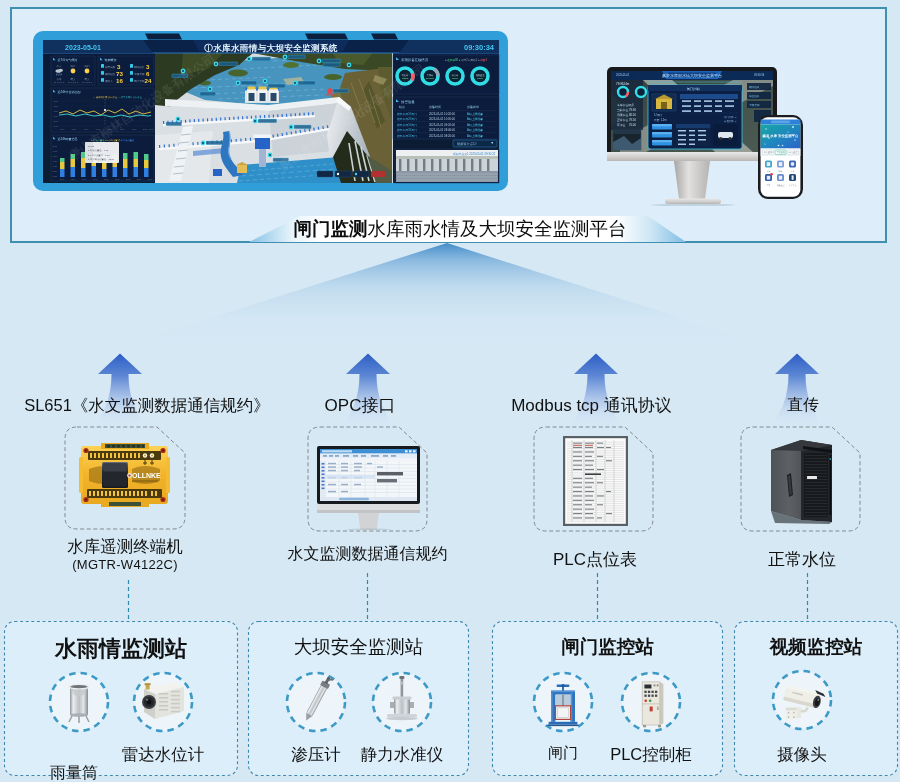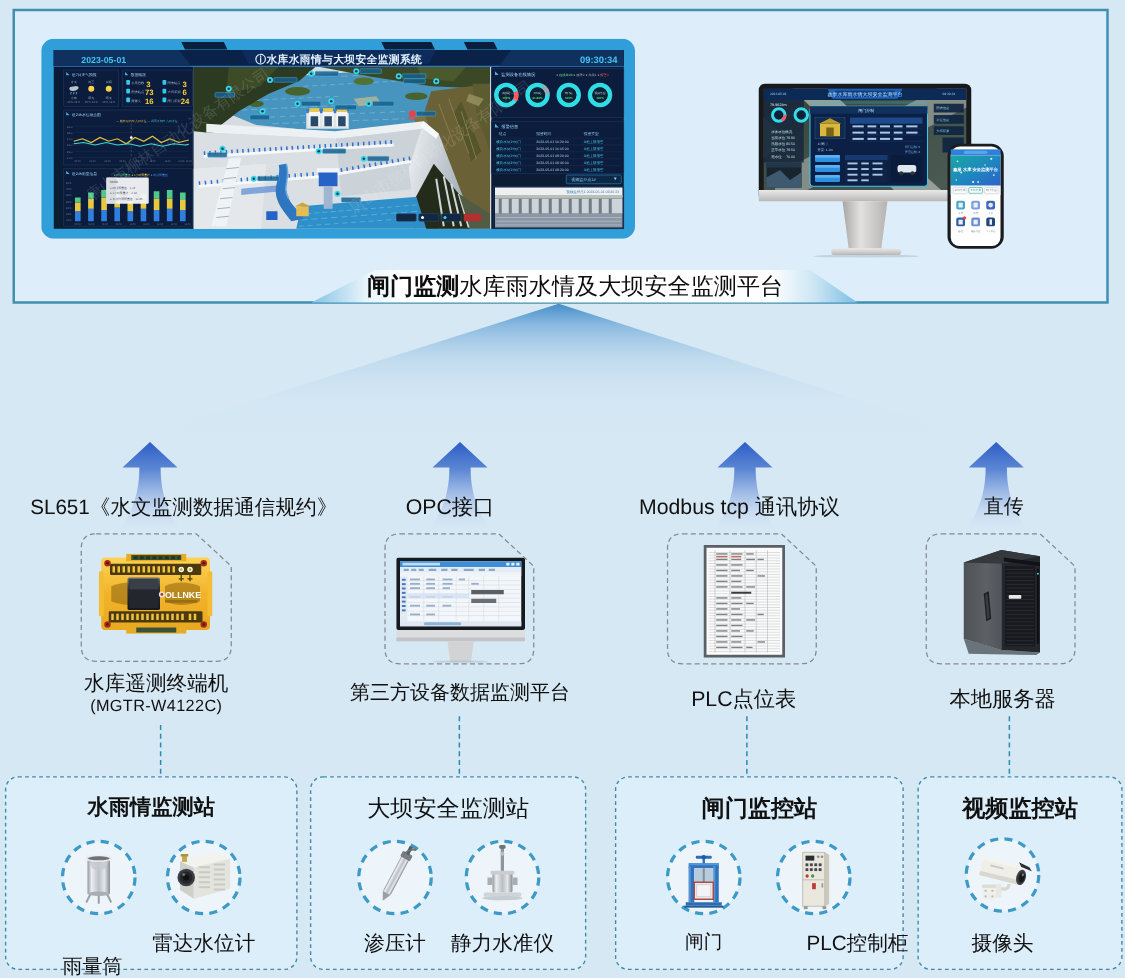--- a/index.html
+++ b/index.html
@@ -1132,23 +1132,23 @@
 <rect x="44" y="39" width="10" height="3" fill="#e8e8e8" rx="0.6"></rect>
 <rect x="66.5" y="18" width="1.6" height="60" fill="#0c0e11"></rect>
 <circle cx="67.3" cy="22" r="0.8" fill="#3fc8e8"></circle>
 <path d="M24,38 L28,36 L30,58 L26,60 Z" fill="#1d1f23"></path>
 <path d="M25,39 L27,38 L28.8,57 L26.8,58.4 Z" fill="#383b40"></path>
 <polygon points="8,74 38,83 69,85 66,87 12,86" fill="#111316" opacity="0.55"></polygon>
 </svg>
 
 <div class="lbl" style="left:45px;top:536px;width:160px;font-size:16.5px;">水库遥测终端机</div>
 <div class="lbl" style="left:45px;top:557px;width:160px;font-size:13px;letter-spacing:0.3px;">(MGTR-W4122C)</div>
-<div class="lbl" style="left:280px;top:544px;width:175px;">第三方设备数据监测平台</div>
+<div class="lbl" style="left:280px;top:544px;width:175px;">水文监测数据通信规约</div>
 <div class="lbl" style="left:515px;top:548px;width:160px;font-size:17px;">PLC点位表</div>
-<div class="lbl" style="left:722px;top:548px;width:160px;font-size:17px;">本地服务器</div>
+<div class="lbl" style="left:722px;top:548px;width:160px;font-size:17px;">正常水位</div>
 
 <svg class="abs" style="left:0;top:570px;" width="900" height="55" viewBox="0 0 900 55">
   <g stroke="#2e8bb0" stroke-width="1.2" stroke-dasharray="4,3">
     <line x1="128.5" y1="10" x2="128.5" y2="52"></line>
     <line x1="367.5" y1="3" x2="367.5" y2="52"></line>
     <line x1="597.5" y1="3" x2="597.5" y2="52"></line>
     <line x1="807.5" y1="3" x2="807.5" y2="52"></line>
   </g>
 </svg>
 
@@ -1158,21 +1158,21 @@
 <div class="abs" style="left:734px;top:621px;width:164px;height:155px;border-radius:10px;background:#dceefa;"></div>
 <svg class="abs" style="left:0;top:618px;" width="900" height="164" viewBox="0 0 900 164">
   <g fill="none" stroke="#4089ae" stroke-width="1.1" stroke-dasharray="3,2.6">
     <rect x="4.5" y="3.5" width="233" height="154" rx="10"></rect>
     <rect x="248.5" y="3.5" width="220" height="154" rx="10"></rect>
     <rect x="492.5" y="3.5" width="230" height="154" rx="10"></rect>
     <rect x="734.5" y="3.5" width="163" height="154" rx="10"></rect>
   </g>
 </svg>
 
-<div class="lbl" style="left:4px;top:634px;width:234px;font-size:17px;font-weight:bold;">水雨情监测站</div>
+<div class="lbl" style="left:4px;top:634px;width:234px;font-size:22px;font-weight:bold;">水雨情监测站</div>
 <div class="lbl" style="left:248px;top:634px;width:221px;font-size:18.5px;font-weight:normal;">大坝安全监测站</div>
 <div class="lbl" style="left:492px;top:634px;width:231px;font-size:18.5px;font-weight:bold;">闸门监控站</div>
 <div class="lbl" style="left:734px;top:634px;width:164px;font-size:18.5px;font-weight:bold;">视频监控站</div>
 
 <svg class="abs" id="circles" style="left:0;top:640px;" width="900" height="125" viewBox="0 0 900 125">
   <g fill="#edf5fb" stroke="#3d9ac6" stroke-width="2.6" stroke-dasharray="6.5,5">
     <circle cx="79" cy="62" r="29"></circle>
     <circle cx="163" cy="62" r="29"></circle>
     <circle cx="316" cy="62" r="29"></circle>
     <circle cx="402" cy="62" r="29"></circle>
@@ -1325,14 +1325,14 @@
       </g>
 <path d="M31,44 Q37,46 38,40" stroke="#d8d8d0" stroke-width="3" fill="none"></path>
 </g>
   </svg>
 
 <div class="lbl" style="left:14px;top:763px;width:120px;font-size:16px;">雨量筒</div>
 <div class="lbl" style="left:103px;top:744px;width:120px;font-size:16.5px;">雷达水位计</div>
 <div class="lbl" style="left:256px;top:744px;width:120px;font-size:16.5px;">渗压计</div>
 <div class="lbl" style="left:342px;top:744px;width:120px;font-size:16.5px;">静力水准仪</div>
 <div class="lbl" style="left:503px;top:744px;width:120px;font-size:15px;">闸门</div>
-<div class="lbl" style="left:576px;top:744px;width:150px;font-size:16.5px;margin-left:35px;">PLC控制柜</div>
+<div class="lbl" style="left:576px;top:744px;width:150px;font-size:16.5px;">PLC控制柜</div>
 <div class="lbl" style="left:742px;top:744px;width:120px;font-size:16.5px;">摄像头</div>
 
 </body></html>

